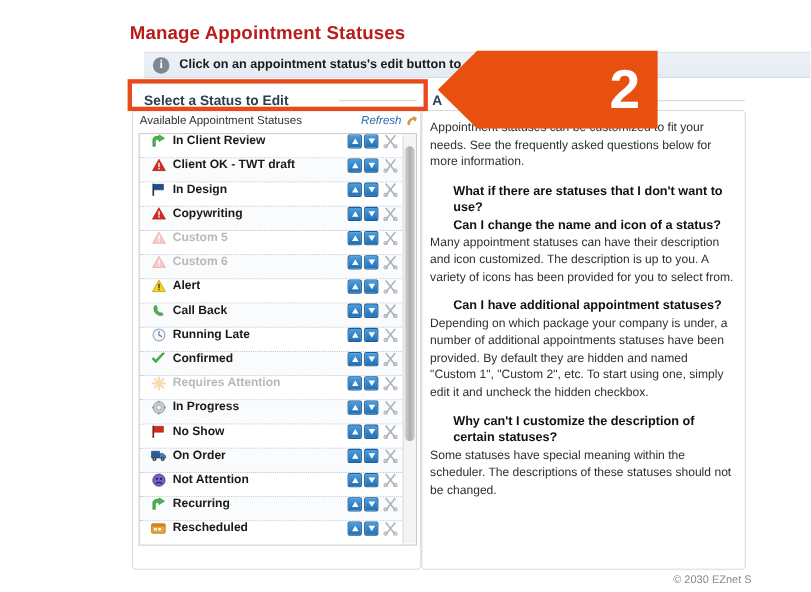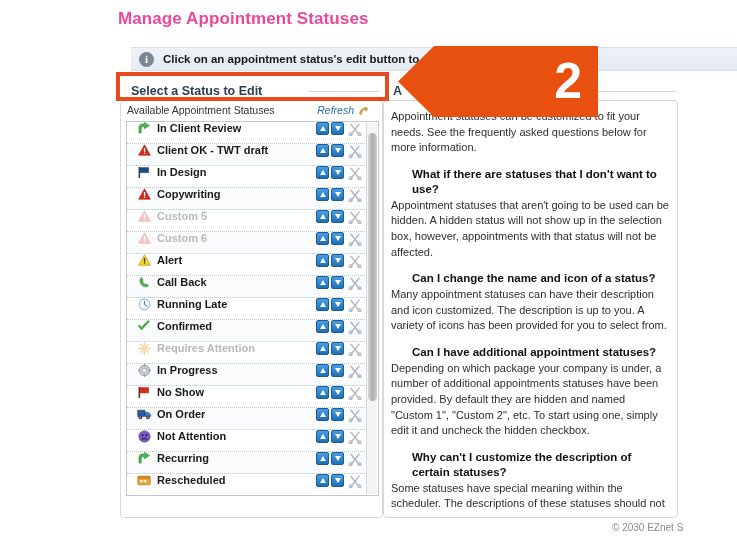--- a/index.html
+++ b/index.html
@@ -16,24 +16,24 @@
     position: relative;
     width: 737px;
     height: 538px;
     background: #ffffff;
   }
 
   
   .page-title {
     position: absolute;
     left: 118px;
-    top: 9px;
+    top: 20px;
     font-size: 17px;
     font-weight: bold;
-    color: #ec4899;
+    color: #b91c1c;
     letter-spacing: 0.1px;
     white-space: nowrap;
   }
 
   
   .info-bar {
     position: absolute;
     left: 131px;
     top: 47px;
     width: 606px;
@@ -111,21 +111,21 @@
   #right-panel { left: 383px; top: 100px; width: 295px; height: 418px; }
 
   
   .list-head {
     position: absolute;
     left: 0; top: 0;
     width: 100%;
     height: 18px;
     display: flex;
     align-items: center;
-    padding: 0 11px 0 6px;
+    padding: 0 0 0 6px;
   }
   .list-head-label {
     font-size: 10.5px;
     color: #333333;
     white-space: nowrap;
   }
   .list-head-right {
     margin-left: auto;
     display: flex;
     align-items: flex-end;
@@ -783,21 +783,20 @@
         <div class="thumb"></div>
       </div>
     </div>
   </div>
 
   <div class="panel" id="right-panel">
     <div class="faq-wrap">
       <div class="faq-intro">Appointment statuses can be customized to fit your needs. See the frequently asked questions below for more information.</div>
       <div id="faq-list">
           <div class="faq-q">What if there are statuses that I don't want to use?</div>
-          <div class="faq-a">Appointment statuses that aren't going to be used can be hidden. A hidden status will not show up in the selection box, however, appointments with that status will not be affected.</div>
           <div class="faq-q">Can I change the name and icon of a status?</div>
           <div class="faq-a">Many appointment statuses can have their description and icon customized. The description is up to you. A variety of icons has been provided for you to select from.</div>
           <div class="faq-q">Can I have additional appointment statuses?</div>
           <div class="faq-a">Depending on which package your company is under, a number of additional appointments statuses have been provided. By default they are hidden and named "Custom 1", "Custom 2", etc. To start using one, simply edit it and uncheck the hidden checkbox.</div>
           <div class="faq-q">Why can't I customize the description of certain statuses?</div>
           <div class="faq-a">Some statuses have special meaning within the scheduler. The descriptions of these statuses should not be changed.</div>
         </div>
     </div>
   </div>
 

